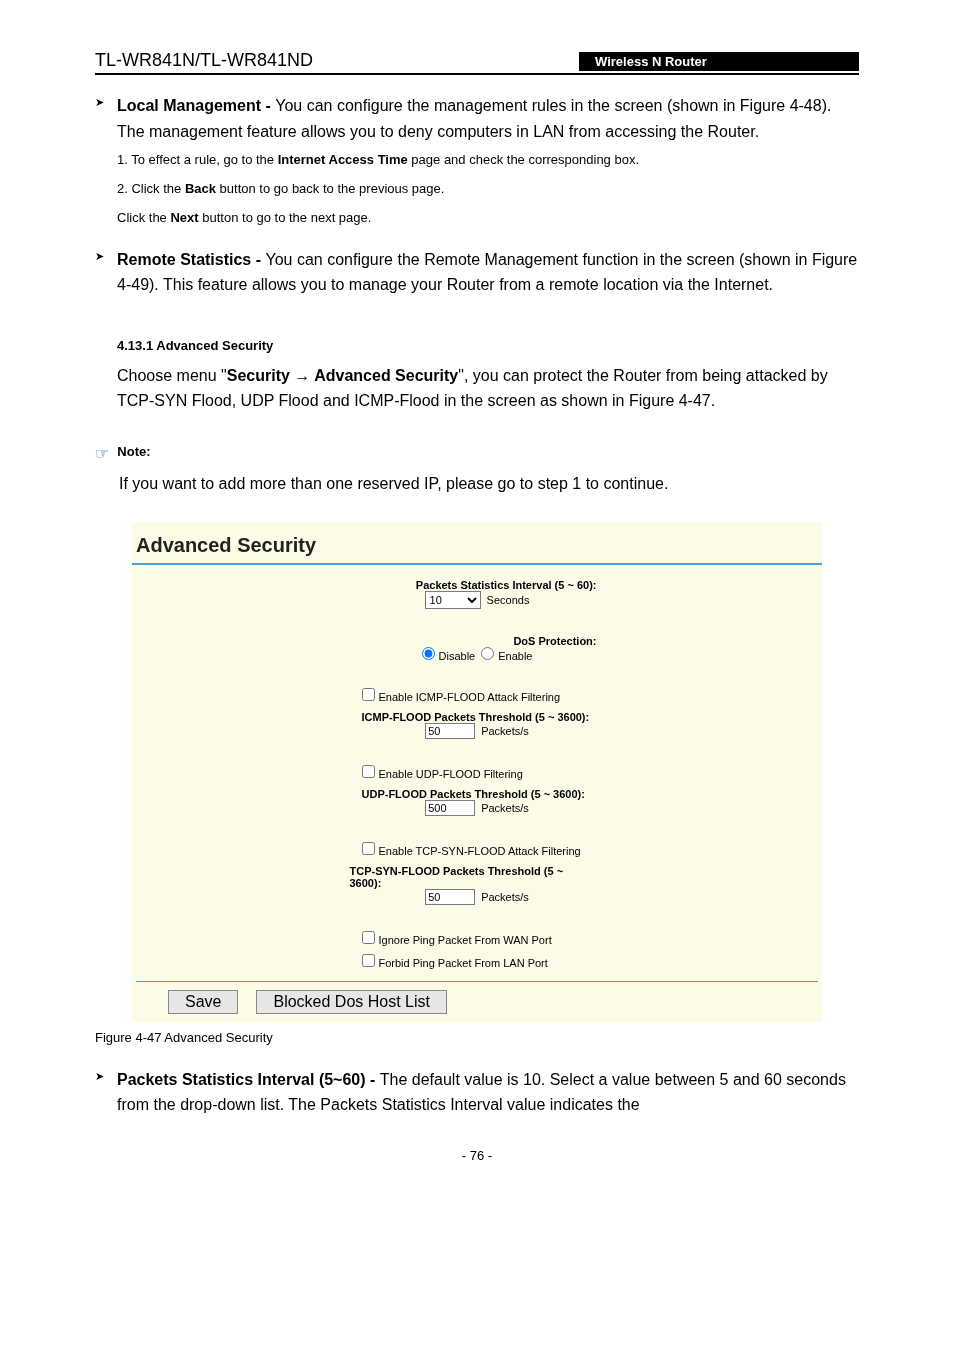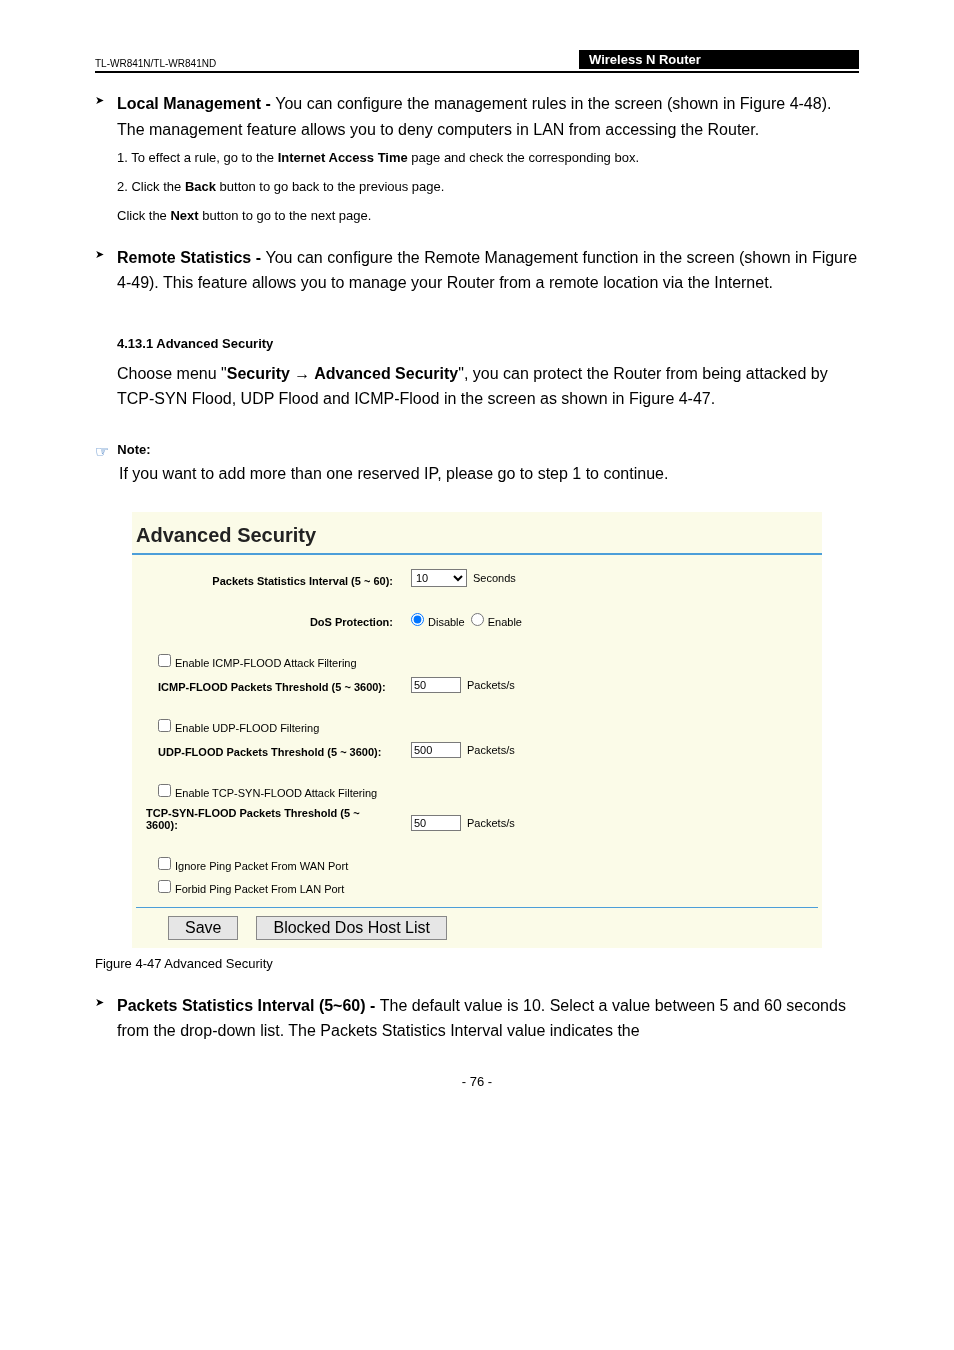--- a/index.html
+++ b/index.html
@@ -15,27 +15,27 @@
   .page {
     padding: 50px 95px 30px 95px;
   }
   .header-row {
     display: flex;
     justify-content: space-between;
     align-items: flex-end;
     border-bottom: 2px solid #000;
     padding-bottom: 2px;
   }
-  .header-left { font-size: 10px; }
+  .header-left { font-size: 18px; }
   .header-right {
     background: #000;
     color: #fff;
     font-size: 13px;
     font-weight: bold;
-    padding: 2px 10px;
+    padding: 2px 16px;
     min-width: 280px;
     text-align: left;
   }
   .body-text { line-height: 1.6; font-size: 16px; }
   .bullet-row {
     display: flex;
     align-items: flex-start;
     margin-top: 18px;
     margin-bottom: 6px;
   }
@@ -60,39 +60,39 @@
   }
   .note-block { display: flex; align-items: flex-start; margin-top: 30px; }
   .note-icon {
     font-size: 16px;
     color: #1a5fb4;
     margin-right: 8px;
     margin-top: 0;
     flex-shrink: 0;
   }
   .note-label { font-weight: bold; color: #000; font-size: 13px; }
-  .note-body { margin-left: 24px; margin-top: 0; line-height: 1.6; }
+  .note-body { margin-left: 24px; margin-top: 8px; line-height: 1.6; }
   .menu-chain { font-weight: bold; }
 
   
   .ui-panel {
     width: 690px;
     margin: 25px auto 5px auto;
     background: #fbfbe8;
     border: 0;
   }
   .ui-title {
     font-weight: bold;
     font-size: 20px;
     color: #222;
     padding: 12px 4px 6px 4px;
   }
   .ui-sep { height: 2px; background: #4c9ed9; margin: 0 0 14px 0; }
   .ui-form { padding: 0 4px; font-size: 12px; }
-  .ui-row { display: flex; align-items: flex-end; margin-bottom: 8px; }
+  .ui-row { display: flex; align-items: center; margin-bottom: 8px; flex-direction: column; }
   .ui-label {
     width: 275px;
     text-align: right;
     font-weight: bold;
     font-size: 11px;
     color: #000;
     padding-right: 18px;
     flex-shrink: 0;
   }
   .ui-label-normal { font-weight: normal; }

